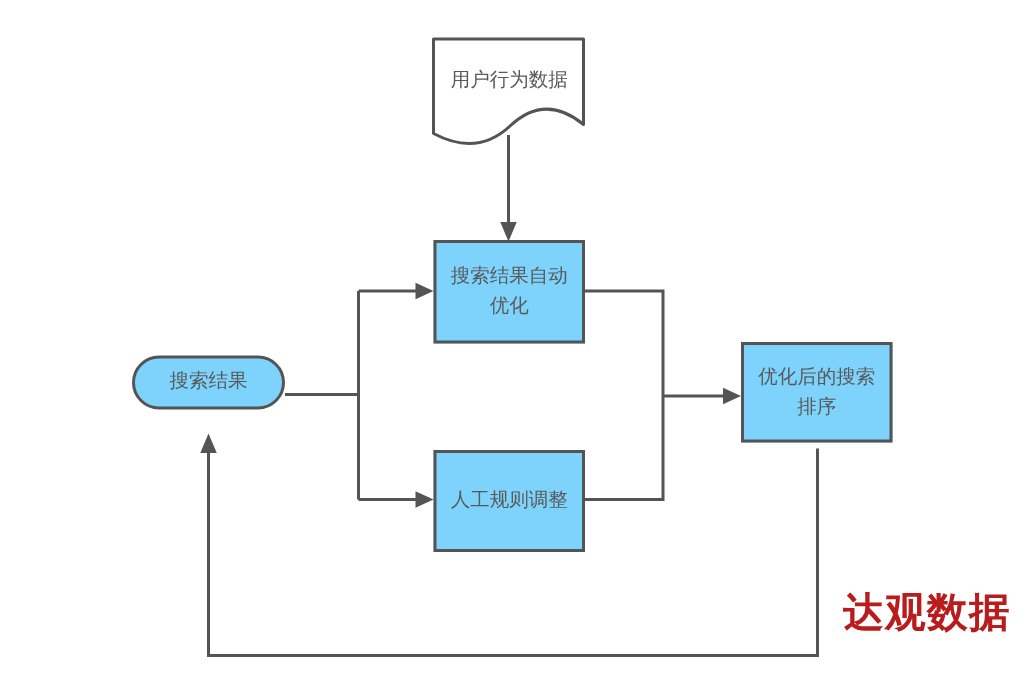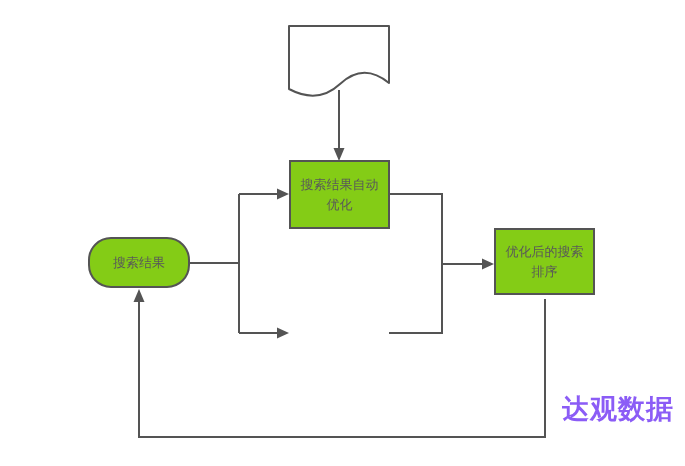--- a/index.html
+++ b/index.html
@@ -40,45 +40,45 @@
     position: absolute;
     box-sizing: border-box;
     display: flex;
     align-items: center;
     justify-content: center;
     text-align: center;
     color: #595959;
     font-size: 13px;
     line-height: 1.5;
     white-space: pre-line;
-    background: #84cc16;
+    background: #7dd3fc;
   }
   .node.bordered {
     border: 2px solid #545454;
   }
   .node.doc-label {
     background: transparent;
     border: none;
   }
   .node.stadium {
     border: 2px solid #545454;
     border-radius: 23px;
   }
   .n-user-data   { left: 289px; top: 28px;  width: 101px; height: 52px; }
   .n-auto-opt    { left: 289px; top: 160px; width: 101px; height: 69px; }
   .n-manual      { left: 289px; top: 300px; width: 101px; height: 68px; }
-  .n-search-res  { left: 88px;  top: 237px; width: 102px; height: 51px; }
+  .n-search-res  { left: 88px;  top: 237px; width: 102px; height: 36px; }
   .n-optimized   { left: 494px; top: 228px; width: 101px; height: 67px; }
   .logo {
     position: absolute;
     left: 562px;
     top: 394px;
     width: 112px;
     text-align: left;
-    color: #8b5cf6;
+    color: #b91c1c;
   }
   .logo-cn {
     font-size: 27px;
     font-weight: 700;
     line-height: 1.1;
     letter-spacing: 1px;
     white-space: nowrap;
   }
   .logo-en {
     margin-top: 4px;
@@ -113,24 +113,26 @@
 
     <path class="conn" d="M 389 333 L 442 333 L 442 264"></path>
 
     <path class="conn" d="M 442 264 L 486 264"></path>
     <polygon class="arrowhead" points="494,264 482,258.5 482,269.5"></polygon>
 
     <path class="conn" d="M 545 299 L 545 437 L 139 437 L 139 301"></path>
     <polygon class="arrowhead" points="139,289 133.5,302 144.5,302"></polygon>
   </svg>
 
+  <div class="node doc-label n-user-data">用户行为数据</div>
 
   <div class="node bordered n-auto-opt">搜索结果自动
 优化</div>
 
+  <div class="node bordered n-manual">人工规则调整</div>
 
   <div class="node stadium n-search-res">搜索结果</div>
 
   <div class="node bordered n-optimized">优化后的搜索
 排序</div>
 
   <div class="logo">
     <div class="logo-cn">达观数据</div>
   </div>
 

